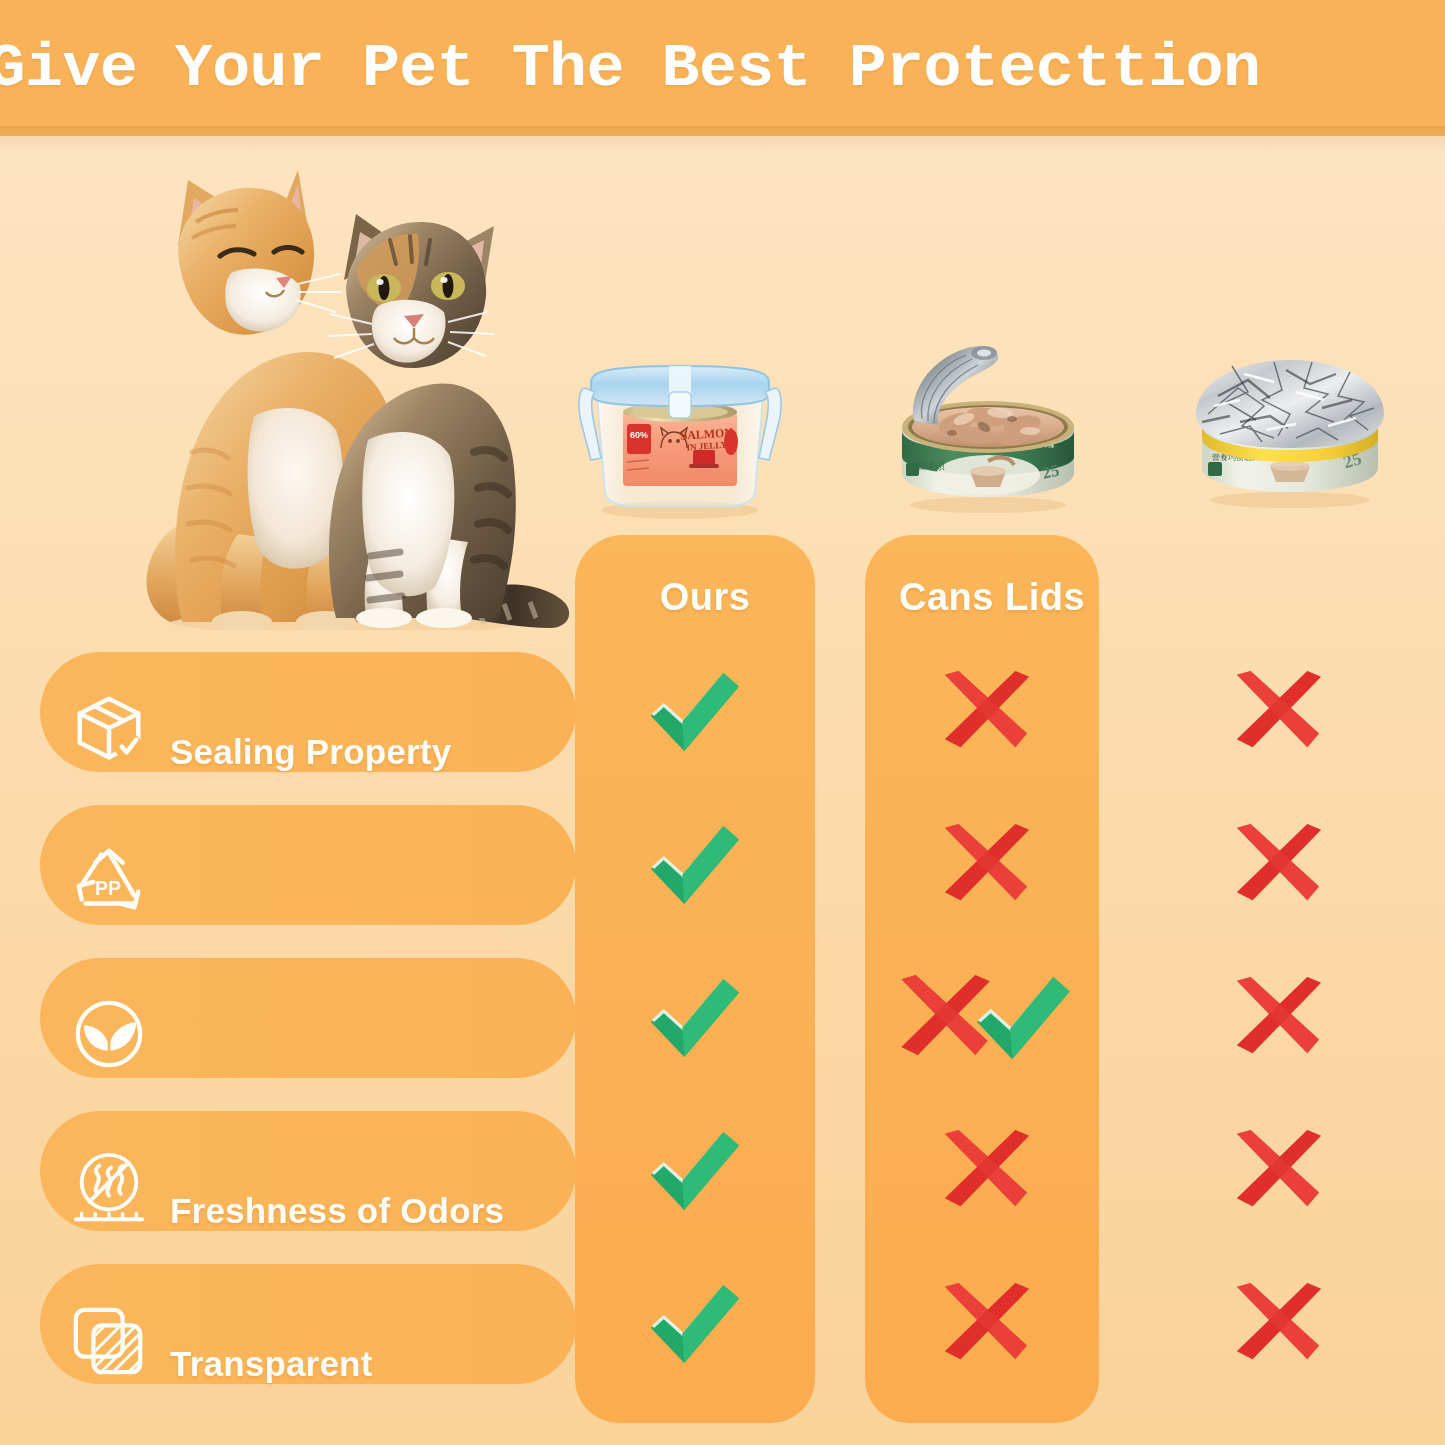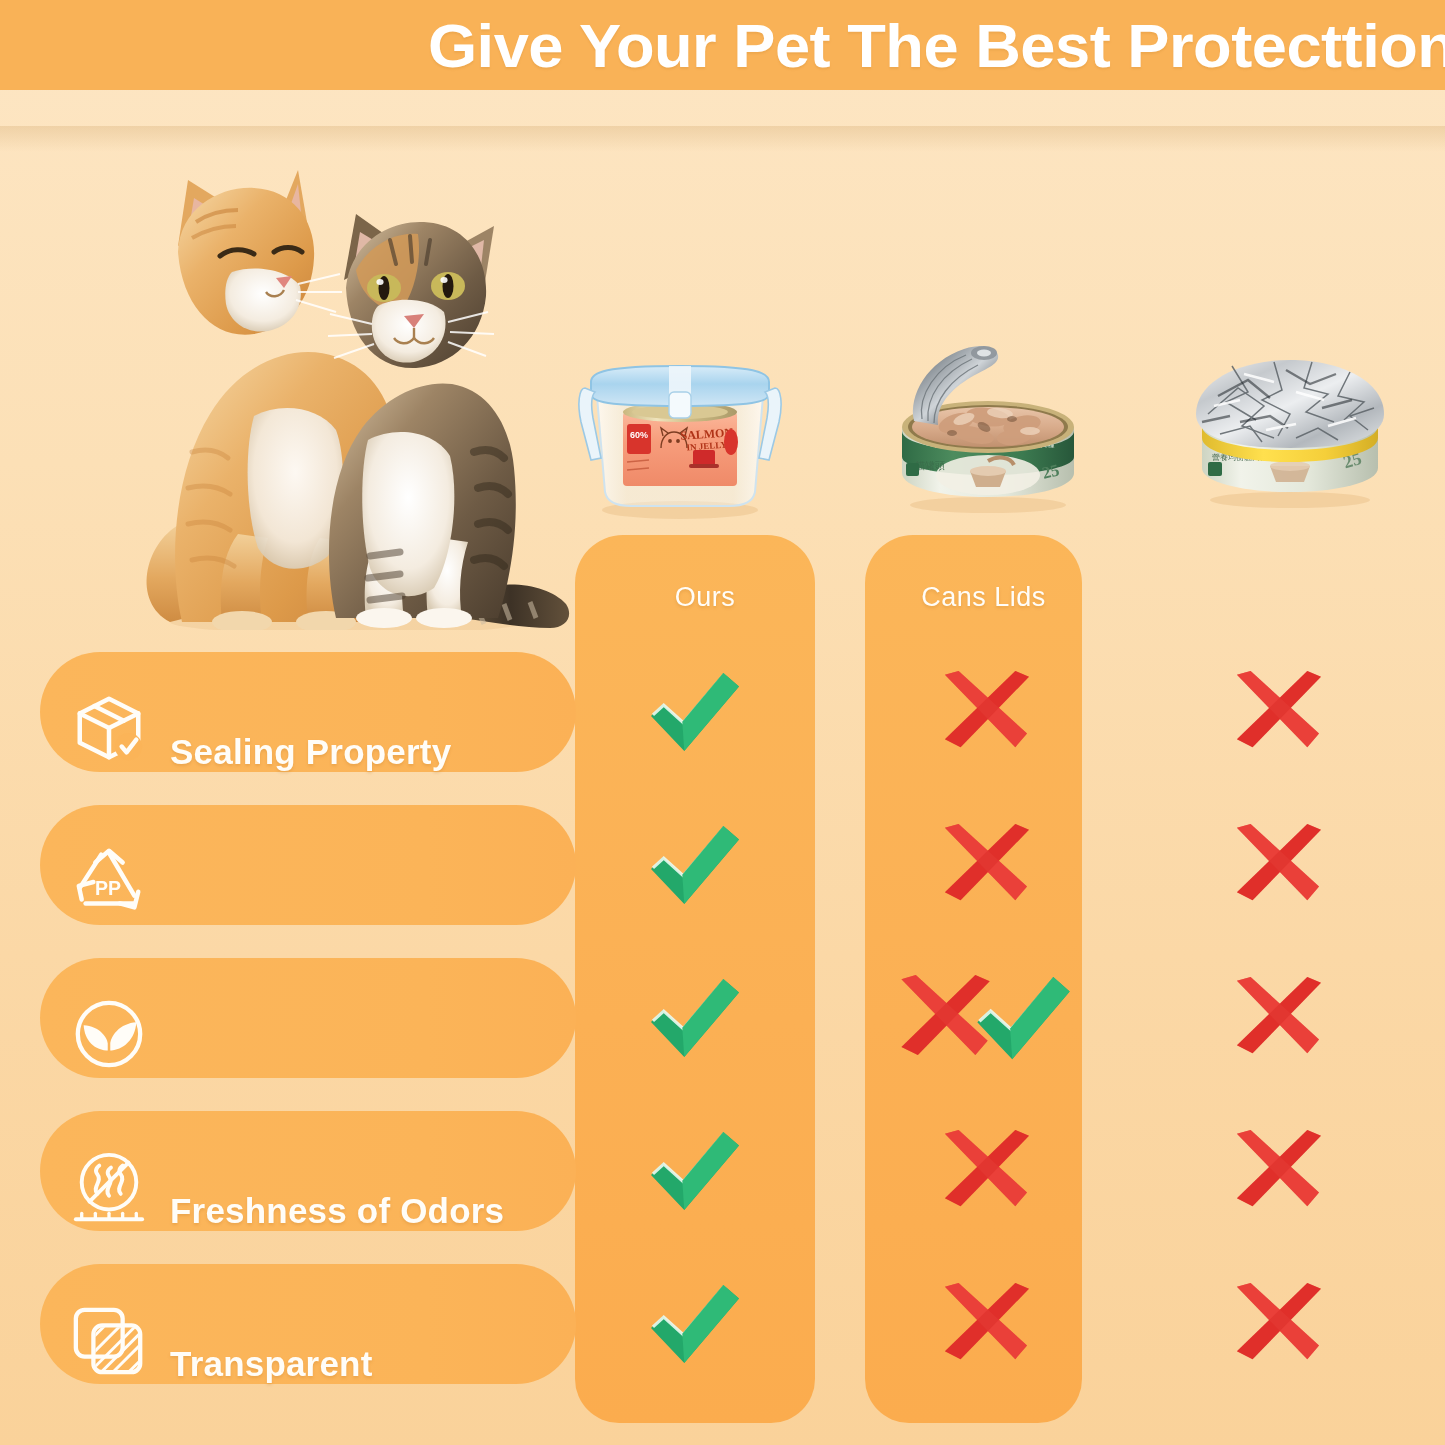--- a/index.html
+++ b/index.html
@@ -14,23 +14,23 @@
   
   #canvas {
     position:absolute; inset:0;
     width:1445px; height:1445px;
     background:linear-gradient(180deg,#fde6c4 0%,#fce0b6 32%,#fbd8a6 66%,#fad29a 100%);
     overflow:hidden;
   }
 
   
   .title-bar {
-    position:absolute; left:0; top:0; width:1445px; height:90px;
+    position:absolute; left:0; top:0; width:1445px; height:136px;
     background:#f9b257;
-    display:flex; align-items:center; justify-content:flex-end;
+    display:flex; align-items:center; justify-content:flex-start;font-family:Liberation Mono, monospace;
   }
   .title-bar:after{
     content:""; position:absolute; left:0; top:126px; width:100%; height:26px;
     background:linear-gradient(180deg,rgba(170,110,30,.16),rgba(170,110,30,0));
     pointer-events:none;
   }
   .title-text {
     color:#ffffff;
     font-size:62px;
     font-weight:bold;
@@ -54,27 +54,27 @@
   #prod-cans{ left:880px; top:335px; width:216px; height:180px; }
   #prod-wraps{ left:1178px; top:330px; width:224px; height:180px; }
 
   
   .col-band{
     position:absolute; top:535px; height:888px;
     background:linear-gradient(180deg,#fbb659 0%,#fbb054 55%,#fbac4e 100%);
     border-radius:48px 48px 44px 44px;
   }
   #col-ours { left:575px;  width:240px; }
-  #col-cans { left:865px;  width:217px; }
+  #col-cans { left:865px;  width:234px; }
   #col-wraps{ left:1155px; width:245px; }
 
   .col-header{
     position:absolute; top:0; left:0; width:100%; height:124px;
     display:flex; align-items:center; justify-content:center;
-    color:#fffdf8; font-size:27px; font-weight:normal;
+    color:#fffdf8; font-size:38px; font-weight:bold;
     letter-spacing:0.5px;
     text-shadow:0 2px 3px rgba(180,110,30,.25);
     white-space:nowrap;
     padding-left:20px;
   }
 
   
   .row-band{
     position:absolute; left:40px; width:536px; height:120px;
     background:linear-gradient(90deg,#fbb65b 0%,#fbb458 72%,#fbb156 100%);

